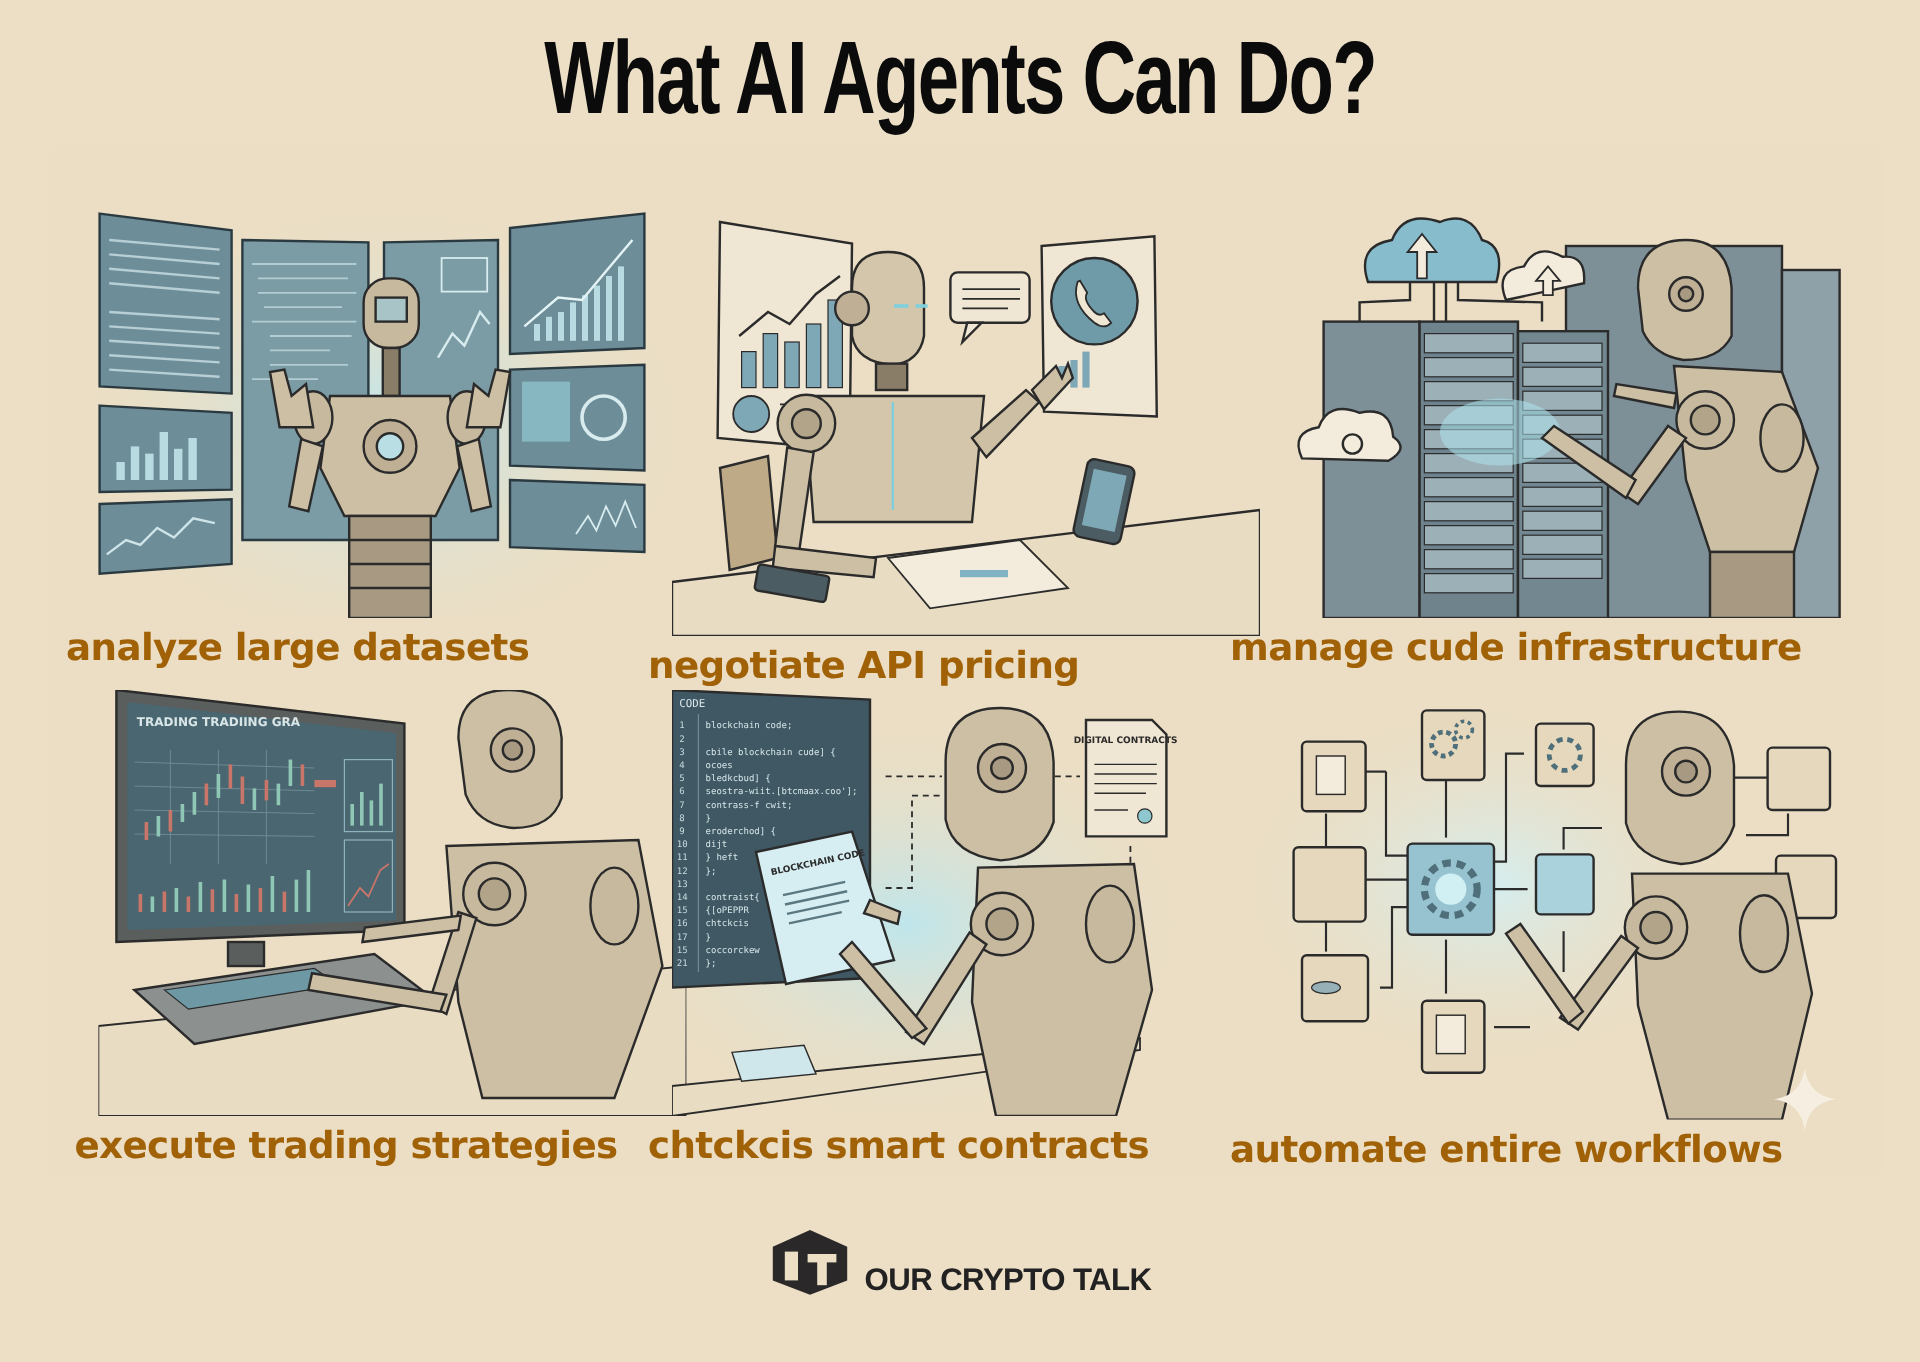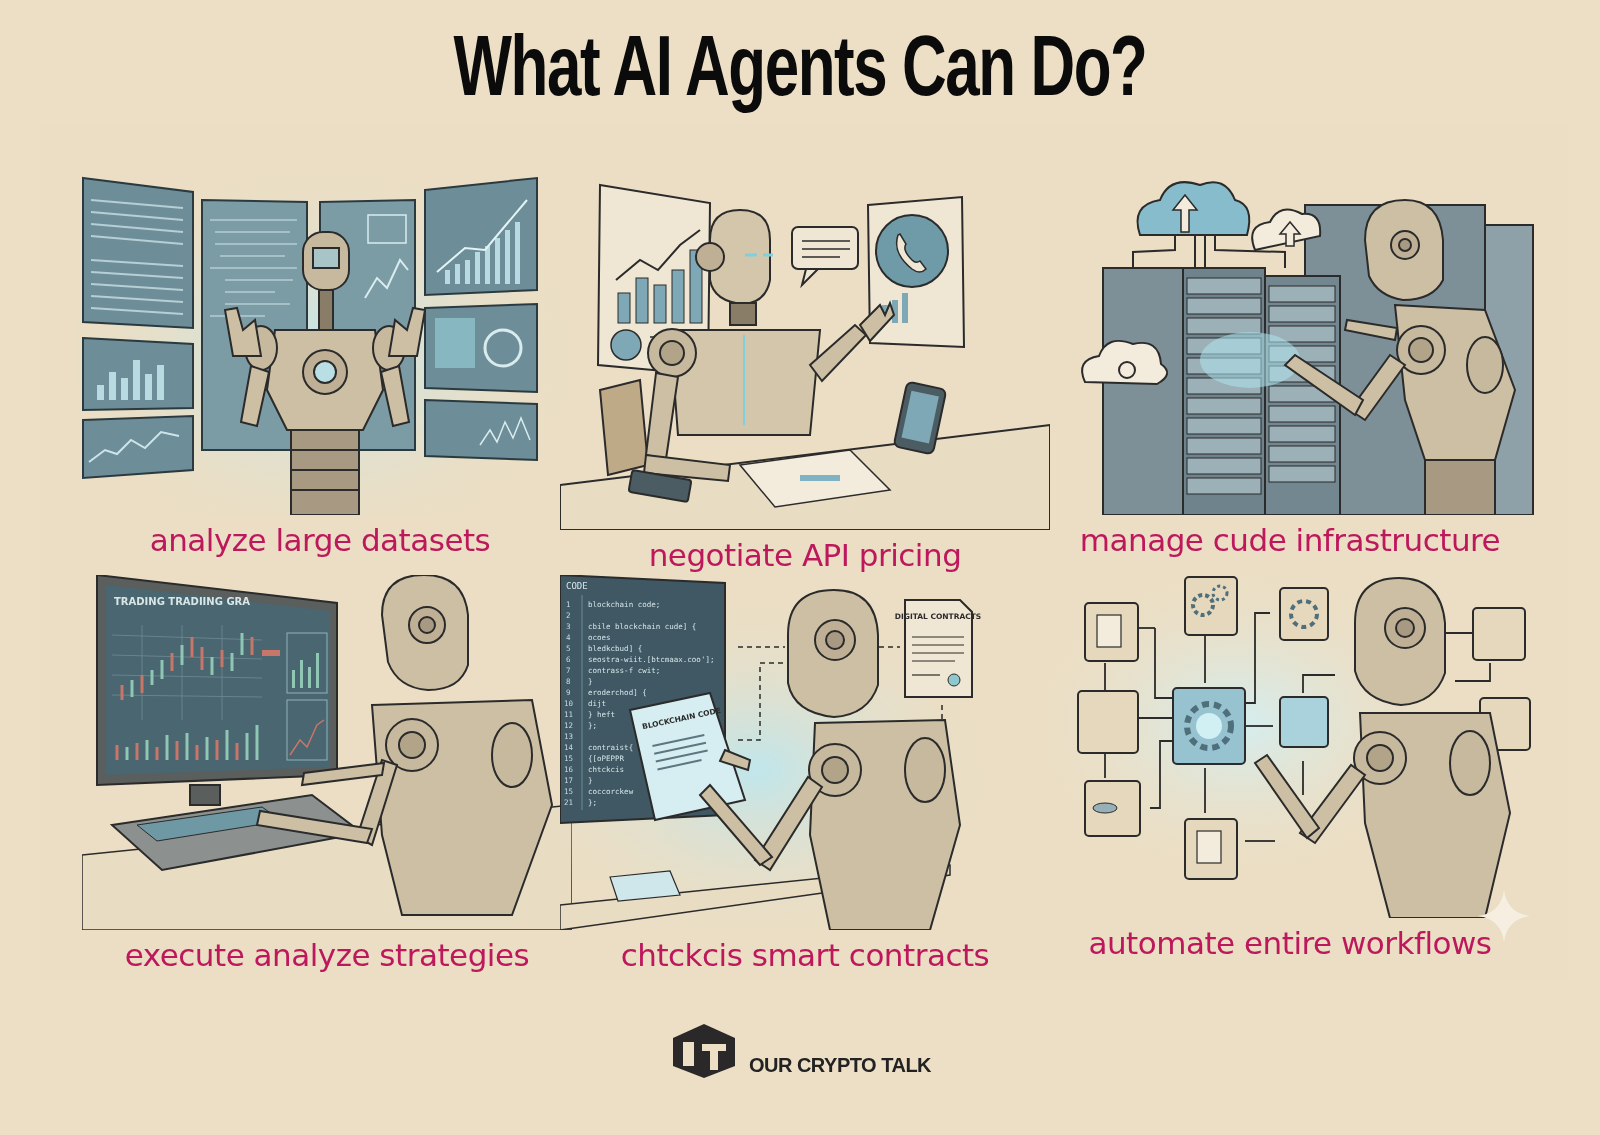--- a/index.html
+++ b/index.html
@@ -29,42 +29,41 @@
   }
   .panel {
     position: absolute; width: 490px; height: 420px;
   }
   .art {
     position: absolute; left: 0; top: 0; width: 490px; height: 355px;
   }
   .art svg { width: 100%; height: 100%; display: block; }
   .caption {
     position: absolute; left: -20px; right: -20px; top: 362px;
-    text-align: center;
     font-family: "DejaVu Sans", sans-serif;
-    font-weight: 400;
+    font-weight: 700;
     font-size: 31px;
     letter-spacing: -0.5px;
-    color: #be185d;
+    color: #a16207;
     white-space: nowrap;
   }
   .p1 { left: 35px;  top: 35px; }
   .p2 { left: 520px; top: 50px; }
   .p3 { left: 1005px; top: 35px; }
   .p4 { left: 42px;  top: 450px; }
   .p5 { left: 520px; top: 450px; }
-  .p6 { left: 1005px; top: 438px; }
+  .p6 { left: 1005px; top: 453px; }
   .footer {
     position: absolute; left: 0; right: 0; top: 1022px;
     display: flex; justify-content: center; align-items: center; gap: 10px;
   }
   .logo-mark { width: 70px; height: 58px; }
   .brand {
     font-family: "Liberation Sans", sans-serif;
-    font-weight: 700; font-size: 20px; color: #222;
+    font-weight: 700; font-size: 26px; color: #222;
     letter-spacing: -0.5px;
     margin-top: 29px;
   }
   .sparkle {
     position: absolute; left: 1478px; top: 890px; width: 52px; height: 52px;
   }
 </style>
 </head>
 <body>
 
@@ -375,21 +374,21 @@
           <path d="M290,130 L450,125 L470,230 L430,340 L320,340 L300,260 Z" fill="#cdbfa4"></path>
           <circle cx="330" cy="170" r="26" fill="#c7b99e"></circle>
           <circle cx="330" cy="170" r="13" fill="#b2a489"></circle>
           <ellipse cx="430" cy="180" rx="20" ry="32" fill="#c7b99e"></ellipse>
           <path d="M315,190 L290,270 L275,262 L300,185 Z" fill="#cdbfa4"></path>
           <path d="M285,268 L175,250 L178,236 L290,254 Z" fill="#cdbfa4"></path>
           <path d="M300,200 L220,210 L222,198 L302,188 Z" fill="#cdbfa4"></path>
         </g>
       </svg>
     </div>
-    <div class="caption">execute analyze strategies</div>
+    <div class="caption">execute trading strategies</div>
   </div>
 
   <div class="panel p5">
     <div class="art">
       <svg viewBox="0 0 490 355">
         <defs>
           <radialGradient id="g5" cx="40%" cy="55%" r="50%">
             <stop offset="0" stop-color="#bfe6ec"></stop>
             <stop offset="1" stop-color="#ecdfc6" stop-opacity="0"></stop>
           </radialGradient>

